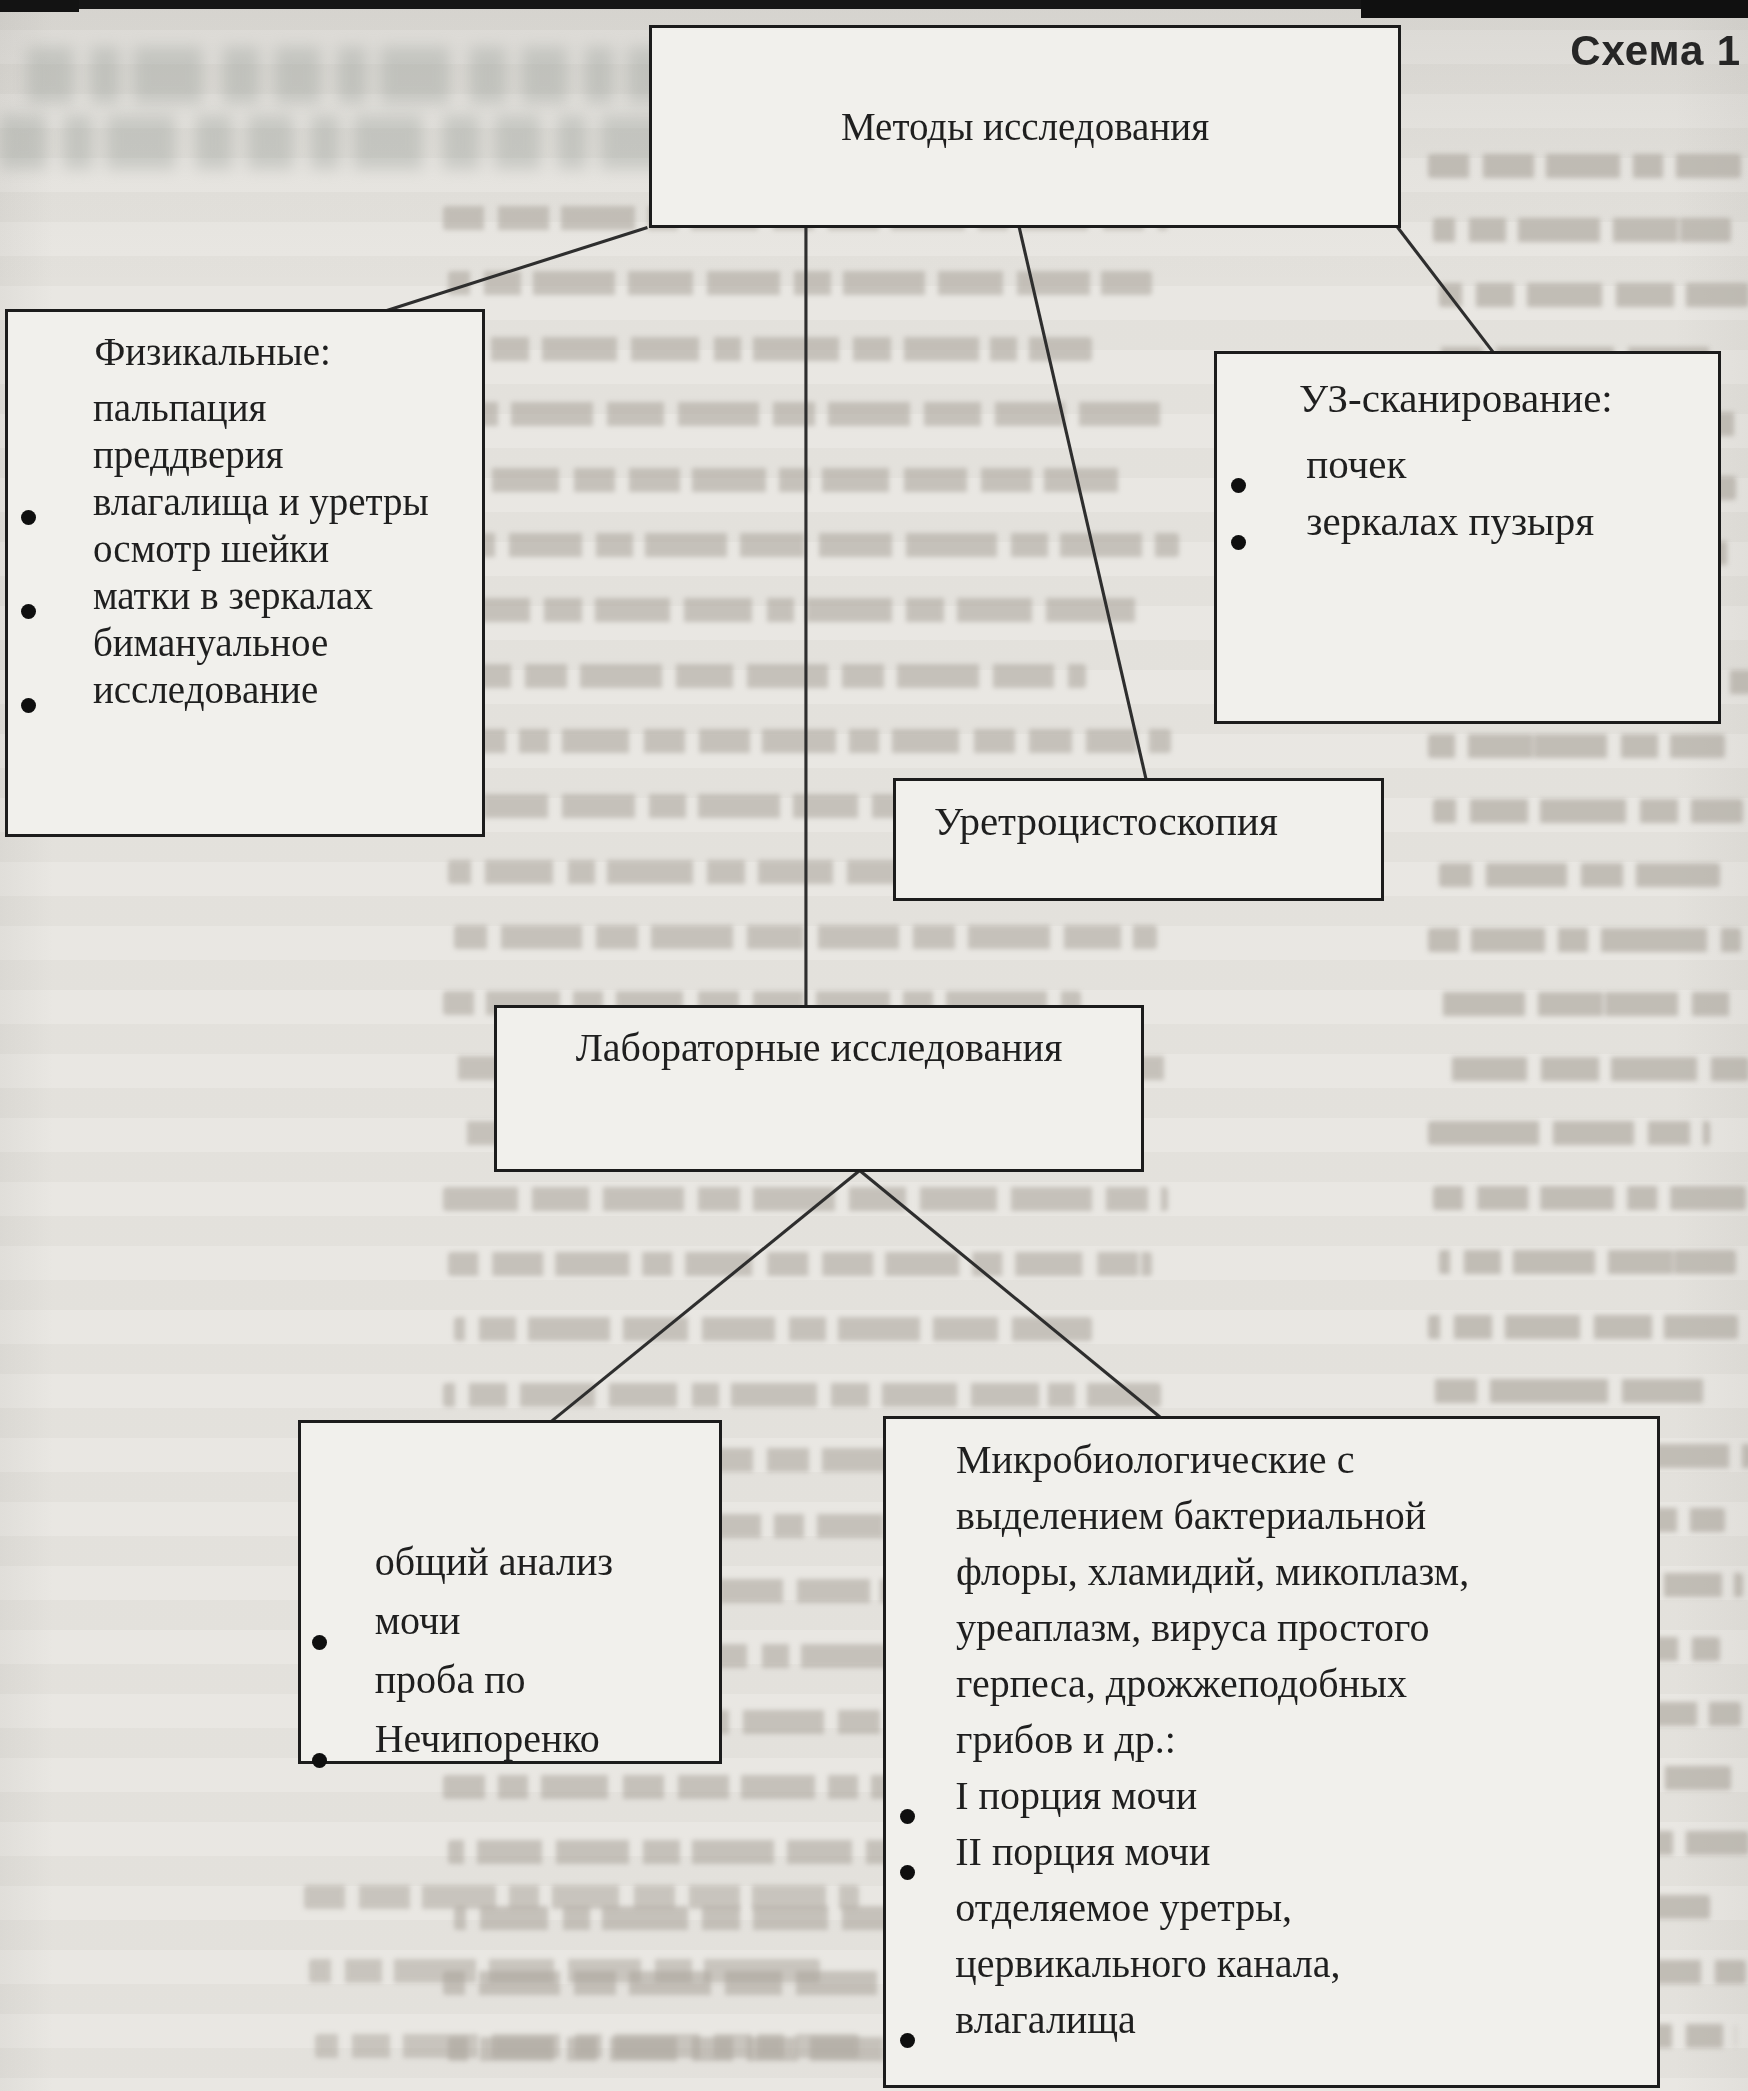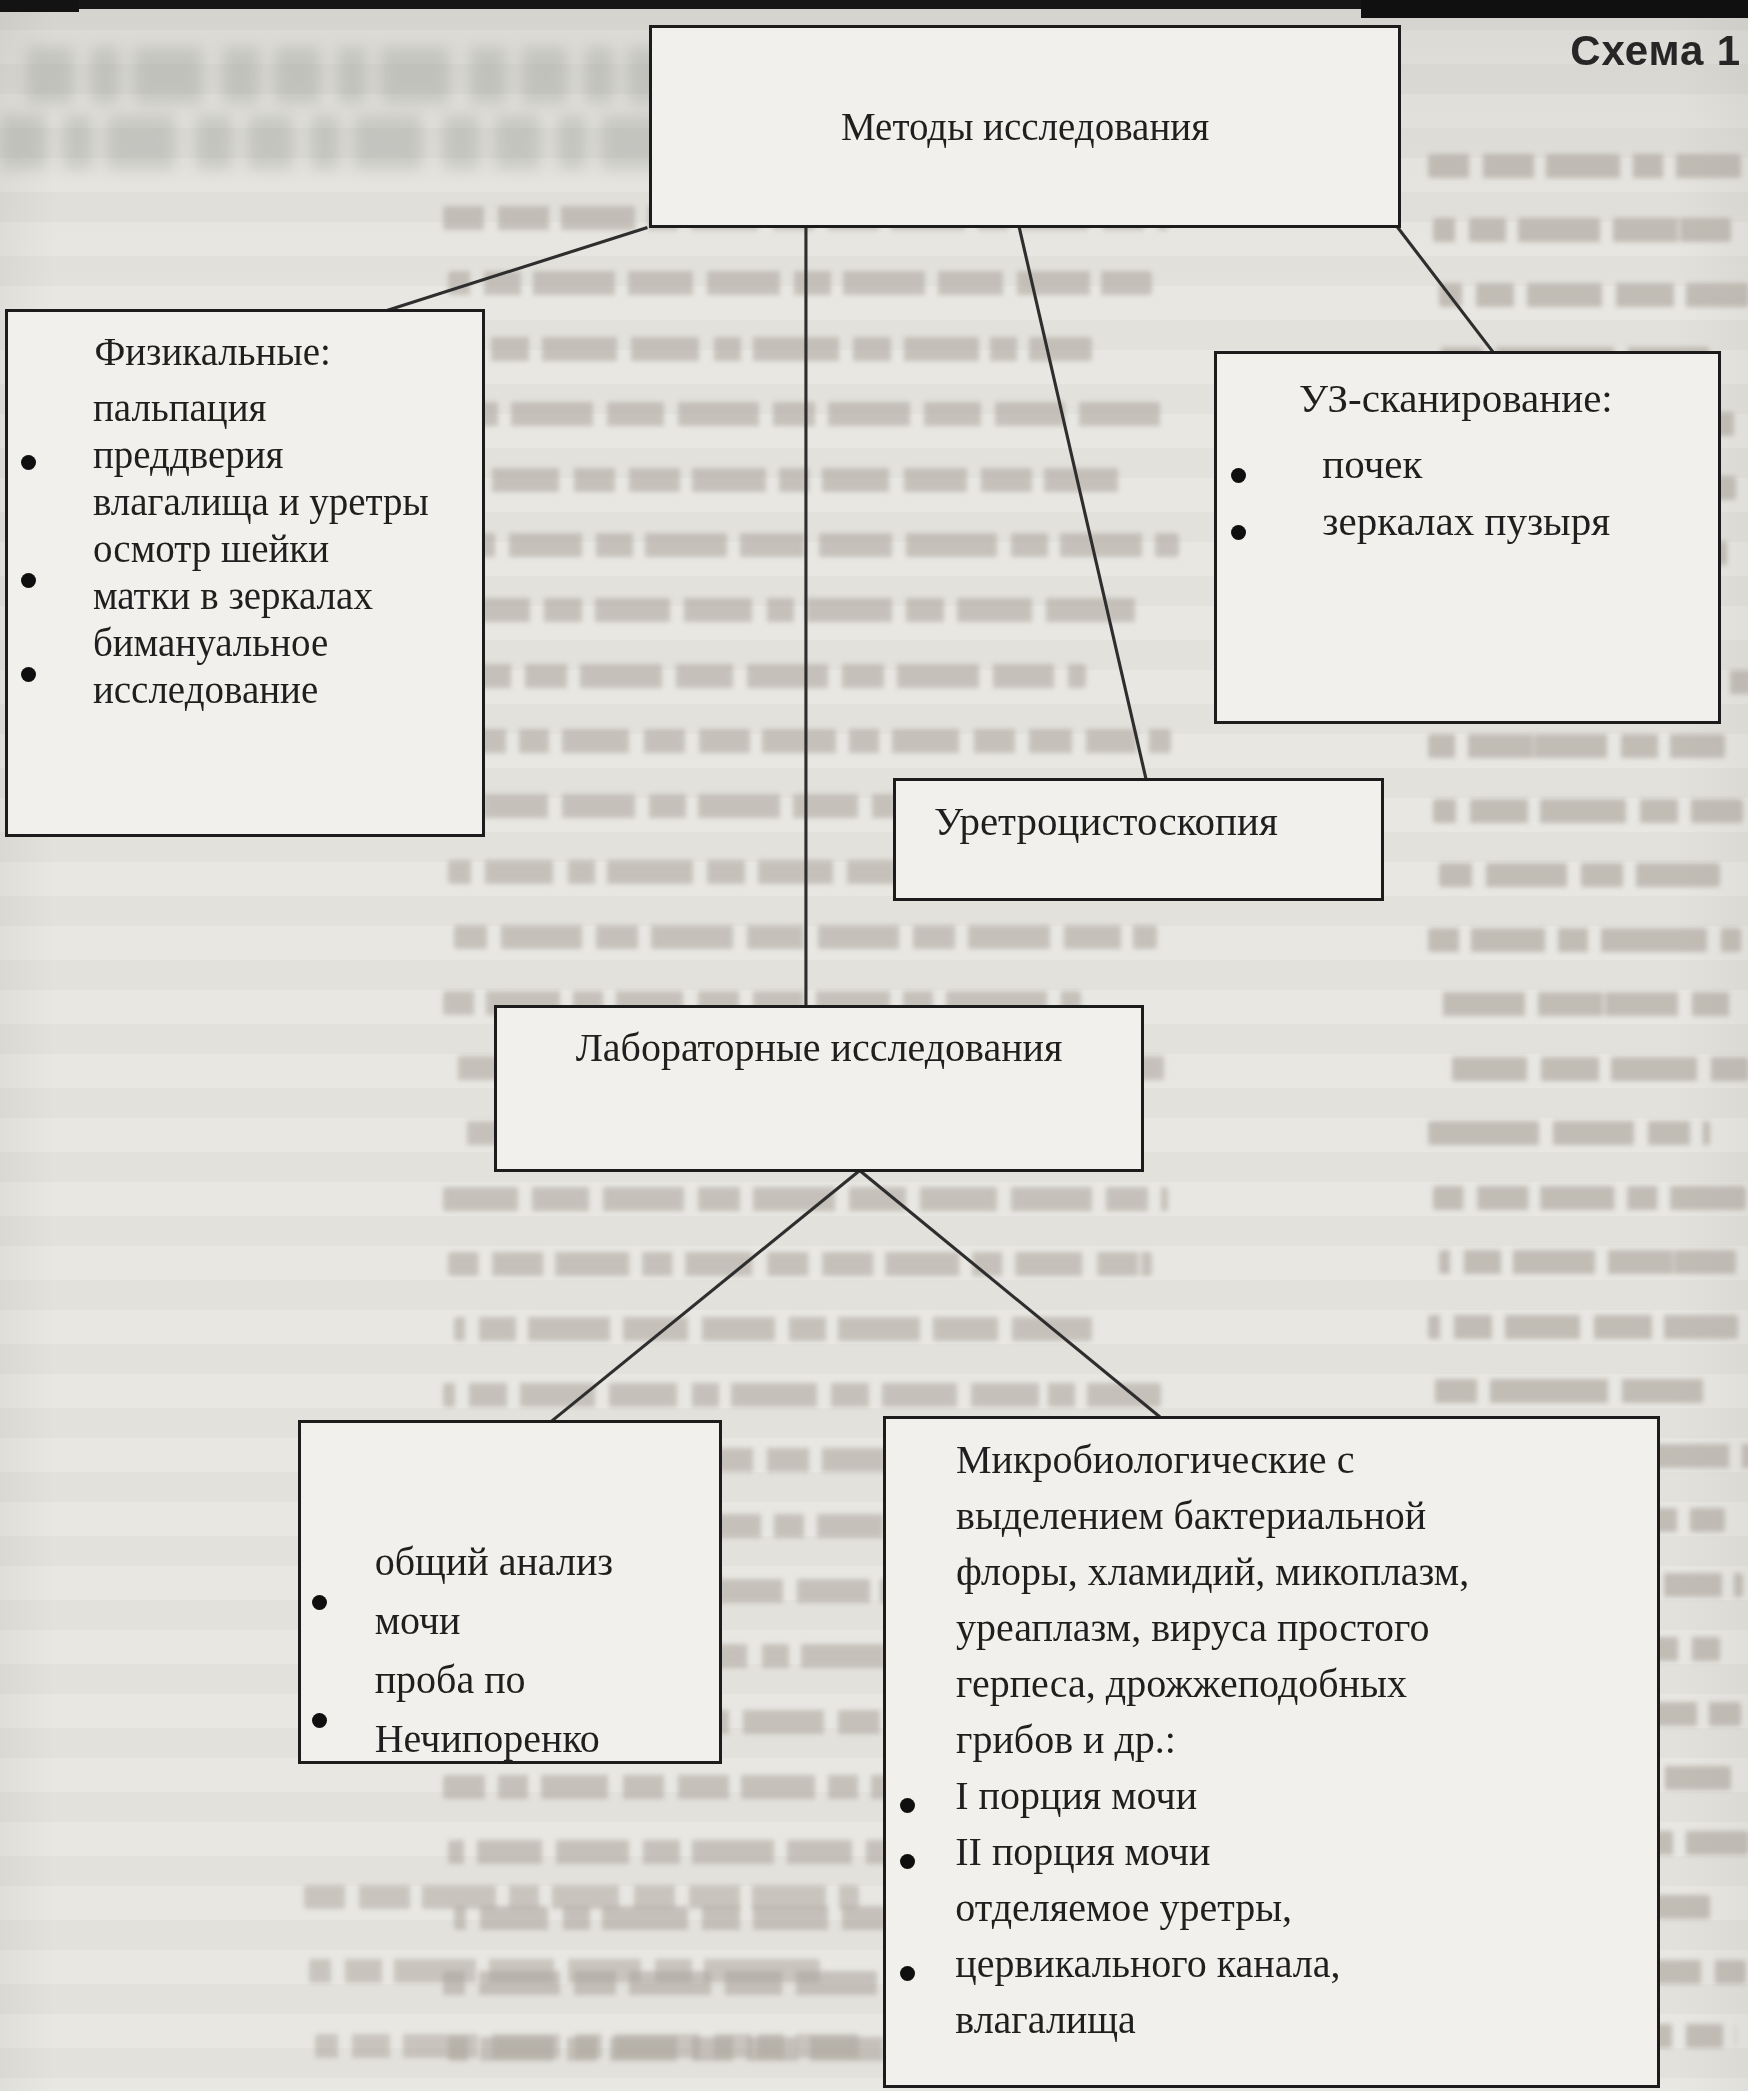--- a/index.html
+++ b/index.html
@@ -32,34 +32,34 @@
   }
   
   .connectors{position:absolute;left:0;top:0;z-index:2;}
   
   .dbox{
     position:absolute;z-index:3;box-sizing:border-box;
     background:#f1f0ec;border:3.6px solid #1c1c1c;
     color:#1f1f1f;
   }
   .dbox .title{white-space:pre-line;}
-  .bullet-row{display:flex;align-items:center;}
+  .bullet-row{display:flex;align-items:flex-end;}
   .dot{width:15px;height:15px;border-radius:50%;background:#0f0f0f;flex-shrink:0;}
   .itxt{white-space:pre-line;}
 
   
   .box-methods{left:649px;top:25px;width:752px;height:203px;display:flex;align-items:center;justify-content:center;font-size:39px;}
   .box-physical{left:5.4px;top:309px;width:480px;height:528px;padding-top:12.5px;font-size:39px;line-height:47px;}
   .box-physical .title{margin:3.6px 0 9px 86px;}
   .box-physical .dot{margin:16px 0 0 12.5px;}
   .box-physical .itxt{margin-left:57px;}
   .box-ultrasound{left:1214px;top:351px;width:507px;height:373px;padding-top:16px;font-size:41px;line-height:57px;}
   .box-ultrasound .title{margin:0 0 9px 82px;}
   .box-ultrasound .dot{margin:21.5px 0 0 14.3px;}
-  .box-ultrasound .itxt{margin-left:76px;}
+  .box-ultrasound .itxt{margin-left:60px;}
   .box-cysto{left:893px;top:778px;width:491px;height:123px;padding:16px 0 0 38px;font-size:41px;}
   .box-laboratory{left:494px;top:1005px;width:650px;height:167px;padding-top:16px;text-align:center;font-size:40px;}
   .box-urine{left:298px;top:1420px;width:424px;height:344px;padding-top:109px;font-size:40px;line-height:59px;}
   .box-urine .dot{margin:22.4px 0 0 10.7px;}
   .box-urine .itxt{margin-left:48px;}
   .box-micro{left:883px;top:1416px;width:777px;height:672px;padding-top:12.5px;font-size:40px;line-height:56px;}
   .box-micro .title{margin:0 16px 0 70px;}
   .box-micro .dot{margin:20.6px 0 0 14.3px;}
   .box-micro .itxt{margin-left:40px;}
 

